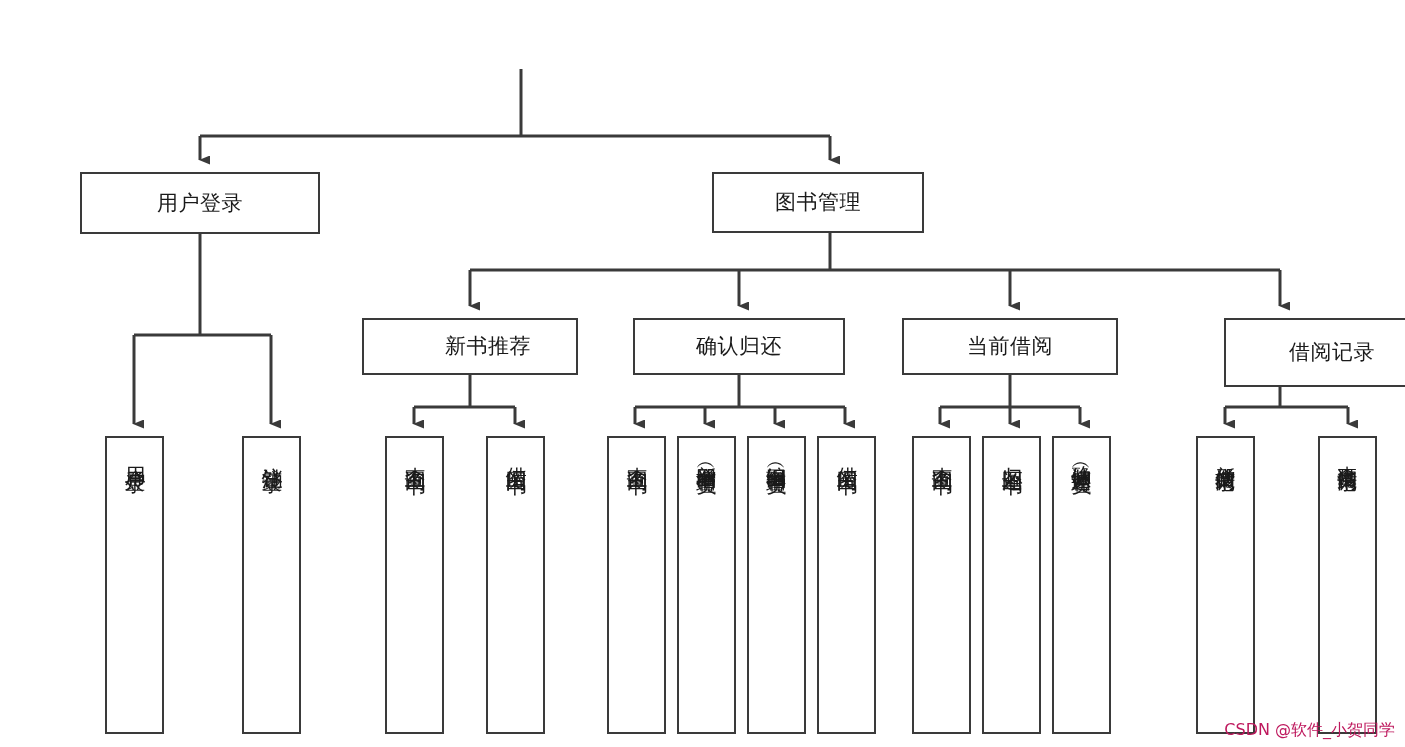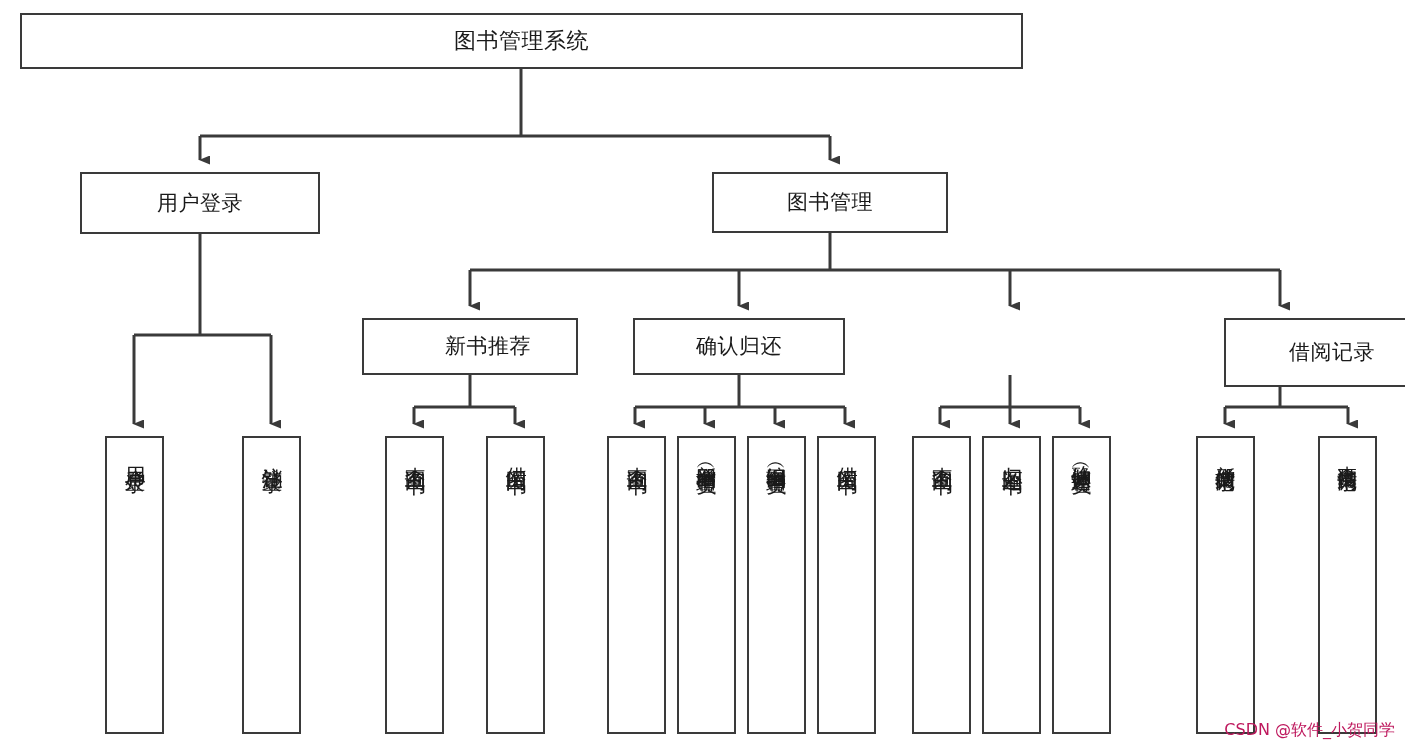--- a/index.html
+++ b/index.html
@@ -124,37 +124,37 @@
       <path d="M 1010,407 L 1010,424" marker-end="url(#arrowhead)"></path>
       <path d="M 1080,407 L 1080,424" marker-end="url(#arrowhead)"></path>
 
       <path d="M 1280,375 L 1280,407"></path>
       <path d="M 1225,407 L 1348,407"></path>
       <path d="M 1225,407 L 1225,424" marker-end="url(#arrowhead)"></path>
       <path d="M 1348,407 L 1348,424" marker-end="url(#arrowhead)"></path>
     </g>
   </svg>
 
-  <div class="node root horiz" style="left:20px; top:13px; width:1003px; height:56px;">
-    <span class="node-label">图书管理系统</span>
-  </div>
 
   <div class="node horiz" style="left:80px; top:172px; width:240px; height:62px;">
     <span class="node-label">用户登录</span>
   </div>
-  <div class="node horiz" style="left:712px; top:172px; width:236px; height:61px;">
+  <div class="node horiz" style="left:712px; top:172px; width:212px; height:61px;">
     <span class="node-label">图书管理</span>
   </div>
 
   <div class="node horiz" style="left:362px; top:318px; width:216px; height:57px;padding-left:36px;">
     <span class="node-label">新书推荐</span>
   </div>
   <div class="node horiz" style="left:633px; top:318px; width:212px; height:57px;">
     <span class="node-label">确认归还</span>
   </div>
+  <div class="node horiz" style="left:902px; top:318px; width:216px; height:57px;">
+    <span class="node-label">当前借阅</span>
+  </div>
   <div class="node horiz" style="left:1224px; top:318px; width:216px; height:69px;">
     <span class="node-label">借阅记录</span>
   </div>
 
   <div class="node vert" style="left:105px; top:436px; width:59px; height:298px;">
     <span class="node-label">用户登录</span>
   </div>
   <div class="node vert" style="left:242px; top:436px; width:59px; height:298px;">
     <span class="node-label">注销登录</span>
   </div>

